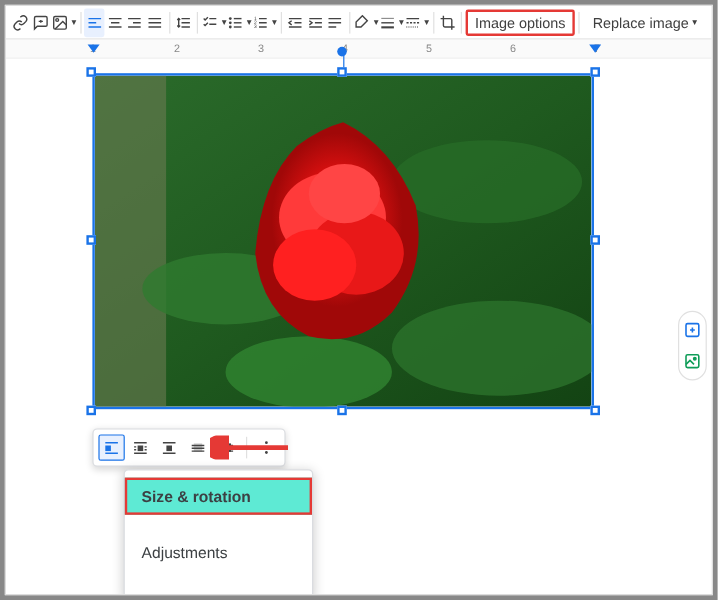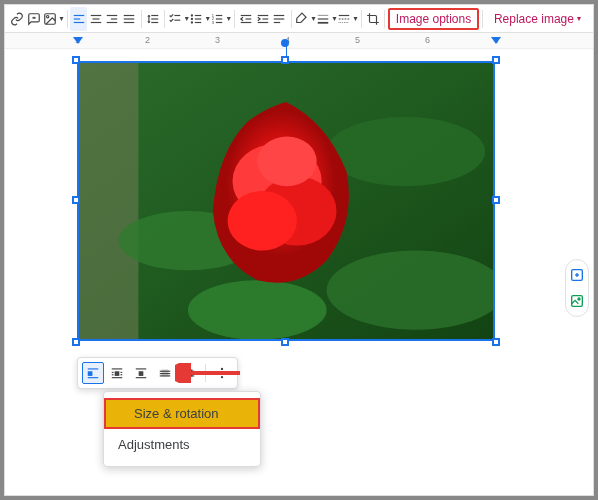--- a/index.html
+++ b/index.html
@@ -3,21 +3,21 @@
 <meta charset="utf-8">
 <style>
   * { box-sizing: border-box; margin: 0; padding: 0; }
   body { font-family: Arial, sans-serif; font-size: 12px; background: #888; display: flex; align-items: center; justify-content: center; height: 500px; width: 598px; }
   .frame { background: #fff; width: 590px; height: 492px; position: relative; overflow: hidden; border: 1px solid #ddd; }
   
   
   .toolbar { height: 28px; border-bottom: 1px solid #e0e0e0; display: flex; align-items: center; padding: 0 4px; gap: 0; }
   .tb-btn { width: 24px; height: 24px; display: flex; align-items: center; justify-content: center; border-radius: 2px; cursor: pointer; color: #444; }
   .tb-sep { width: 1px; height: 18px; background: #e0e0e0; margin: 0 3px; }
-  .tb-text-btn { padding: 0 8px; height: 24px; display: flex; align-items: center; font-size: 12px; color: #be185d; cursor: pointer; border-radius: 2px; white-space: nowrap; }
+  .tb-text-btn { padding: 0 8px; height: 24px; display: flex; align-items: center; font-size: 12px; color: #404040; cursor: pointer; border-radius: 2px; white-space: nowrap; }
   .tb-text-btn.highlighted { border: 2px solid #e53935; padding: 0 6px; height: 22px; }
   .caret { font-size: 8px; margin-left: 3px; }
   
   
   .ruler { height: 16px; background: #fafafa; border-bottom: 1px solid #eee; position: relative; font-size: 9px; color: #888; }
   .ruler .tick { position: absolute; top: 2px; }
   .ruler .marker { position: absolute; top: 4px; width: 0; height: 0; }
   .ruler .marker-down { border-left: 5px solid transparent; border-right: 5px solid transparent; border-top: 7px solid #1a73e8; }
   
   
@@ -46,22 +46,22 @@
   .wrap-toolbar { position: absolute; left: 72px; top: 308px; background: #fff; border: 1px solid #dadce0; border-radius: 4px; box-shadow: 0 2px 6px rgba(0,0,0,0.15); display: flex; align-items: center; padding: 4px; gap: 2px; }
   .wrap-btn { width: 22px; height: 22px; display: flex; align-items: center; justify-content: center; border-radius: 2px; cursor: pointer; }
   .wrap-btn.active { background: #e8f0fe; border: 1px solid #1a73e8; }
   .wrap-sep { width: 1px; height: 18px; background: #e0e0e0; margin: 0 3px; }
   
   
   .arrow { position: absolute; left: 170px; top: 314px; pointer-events: none; }
   
   
   .ctx-menu { position: absolute; left: 98px; top: 342px; width: 158px; background: #fff; border: 1px solid #dadce0; border-radius: 4px; box-shadow: 0 2px 10px rgba(0,0,0,0.2); padding: 6px 0; }
-  .ctx-item { padding: 8px 14px; font-size: 13px; color: #3c4043; cursor: pointer; }
-  .ctx-item.highlighted { border: 2px solid #e53935; padding: 6px 28px; background: #eab308; }
+  .ctx-item { padding: 24px 14px; font-size: 13px; color: #3c4043; cursor: pointer; }
+  .ctx-item.highlighted { border: 2px solid #e53935; padding: 6px 12px; background: #5eead4; font-weight: bold; }
   
   
   .side-panel { position: absolute; right: 4px; top: 210px; width: 24px; background: #fff; border: 1px solid #e0e0e0; border-radius: 12px; display: flex; flex-direction: column; align-items: center; padding: 6px 0; gap: 8px; }
   .side-btn { width: 18px; height: 18px; display: flex; align-items: center; justify-content: center; cursor: pointer; }
 </style>
 </head>
 <body>
 
 <div class="frame">
 

